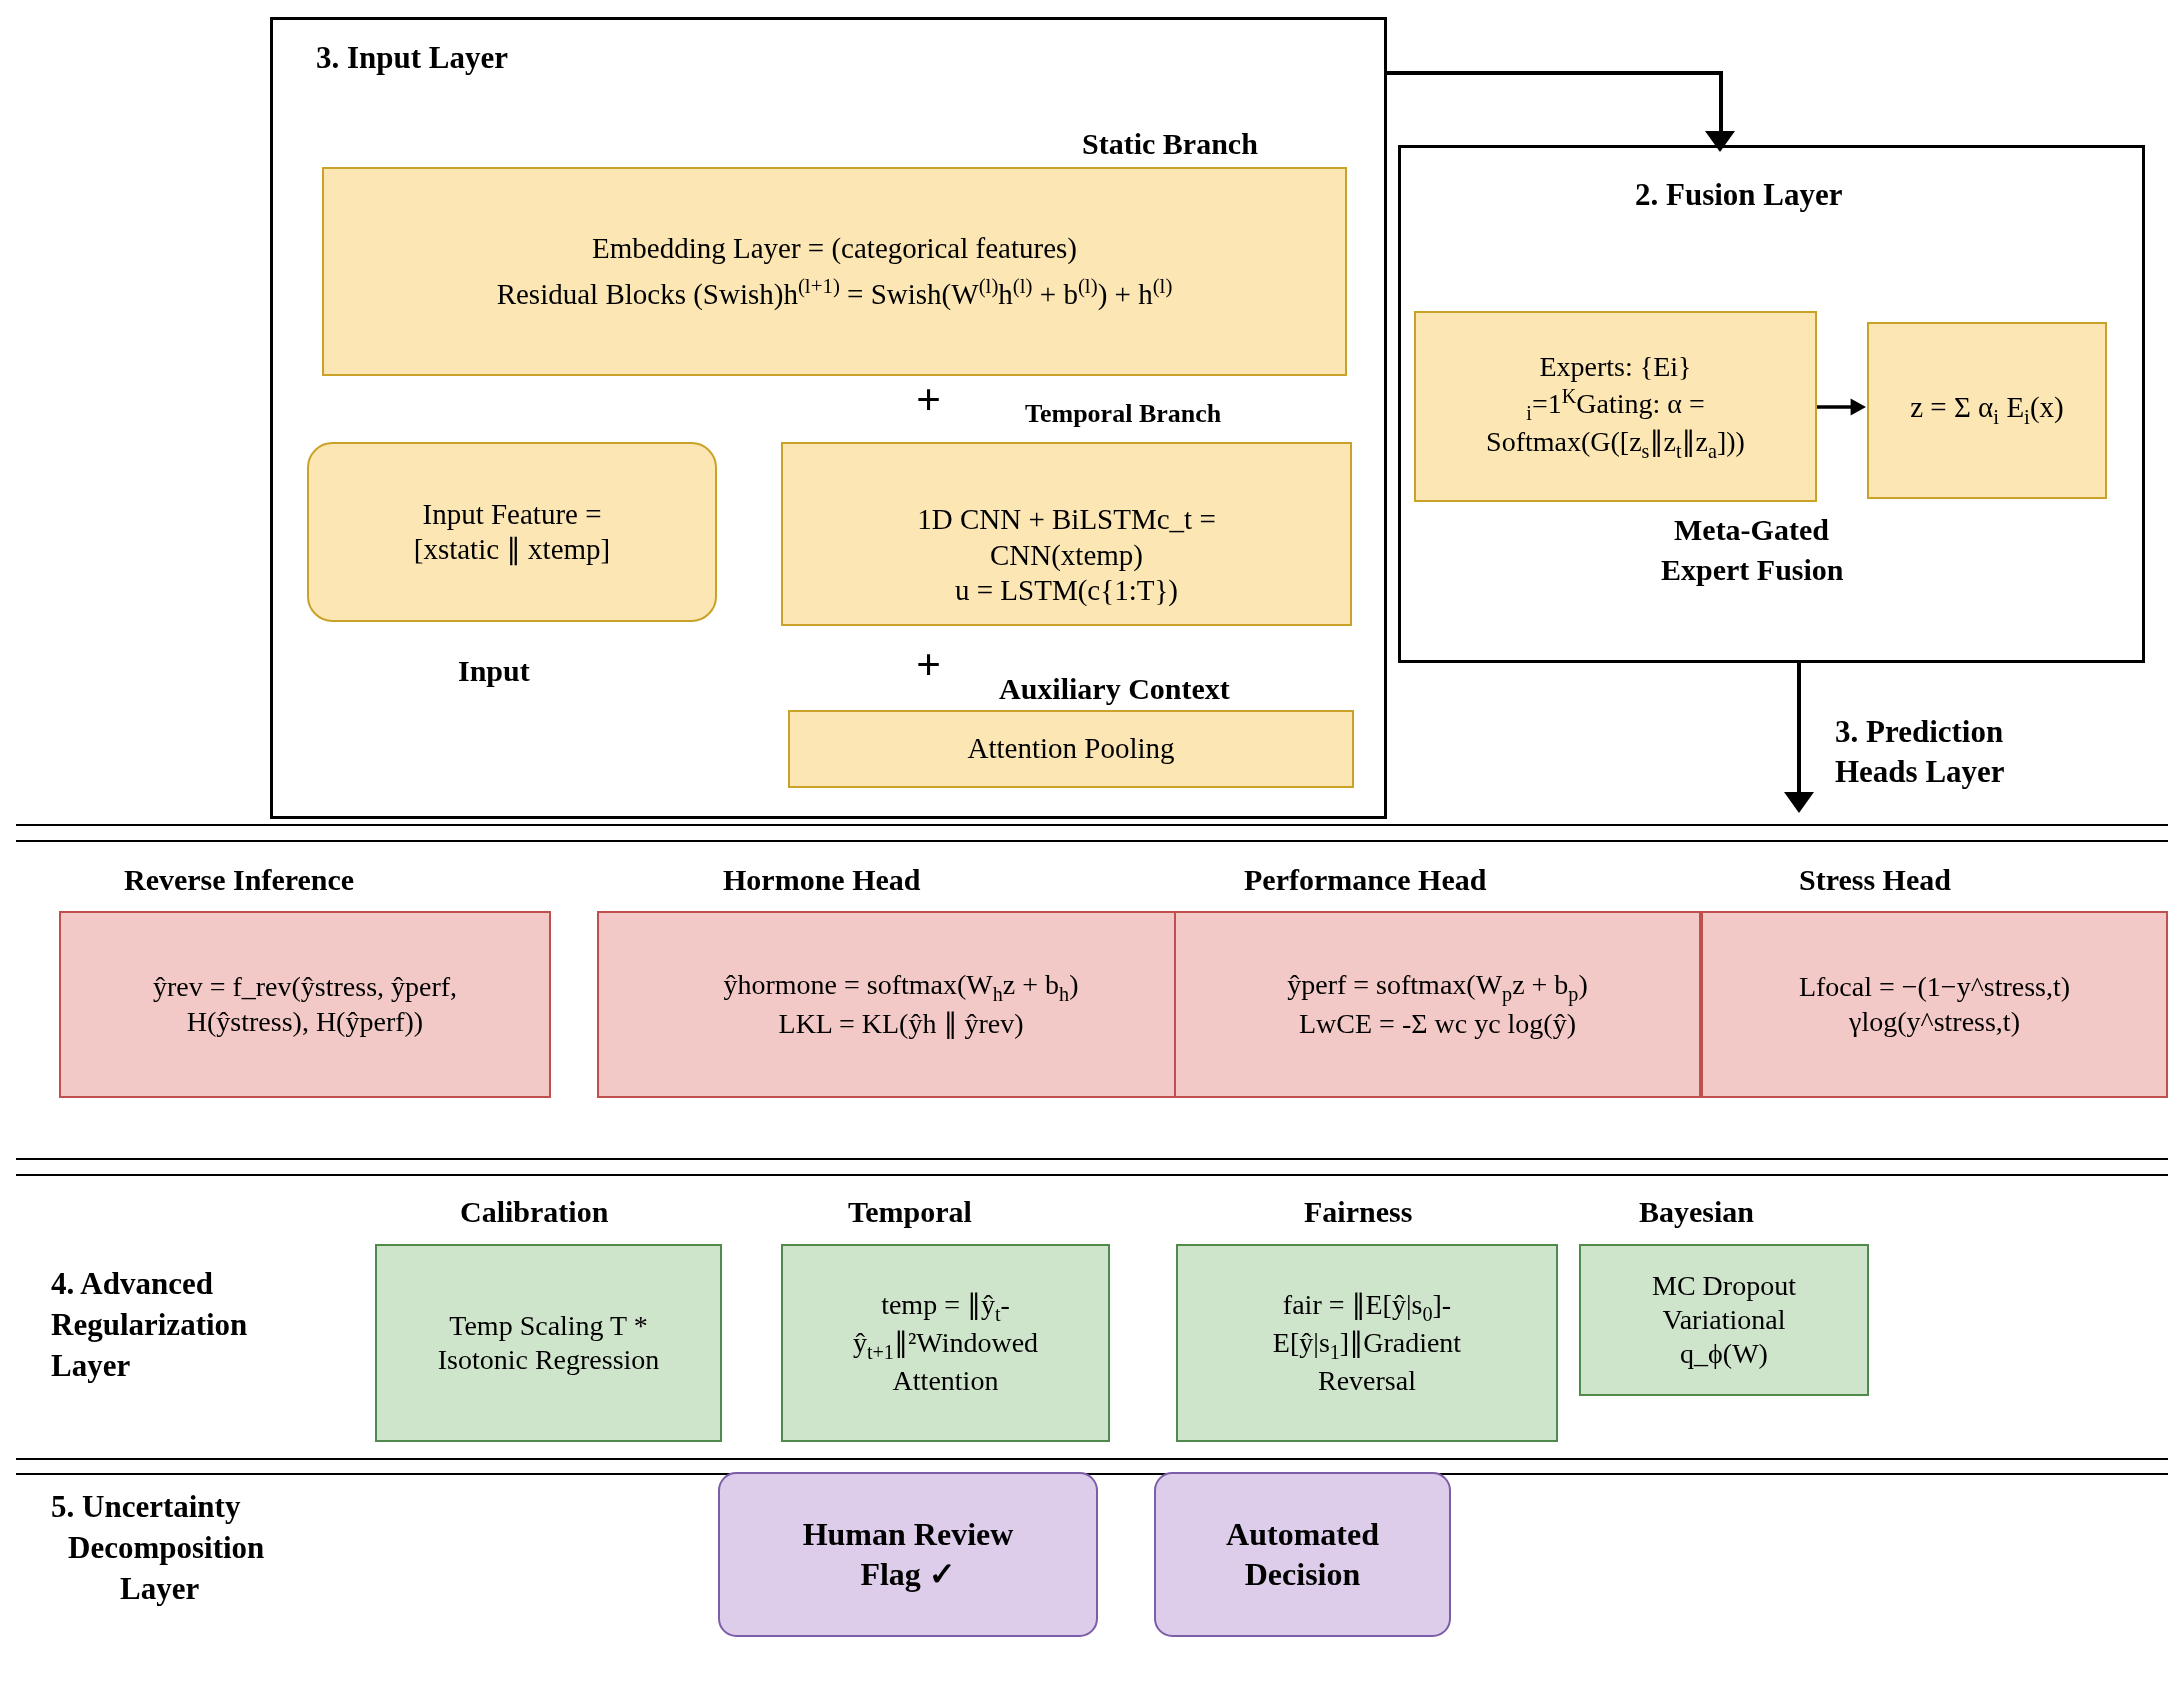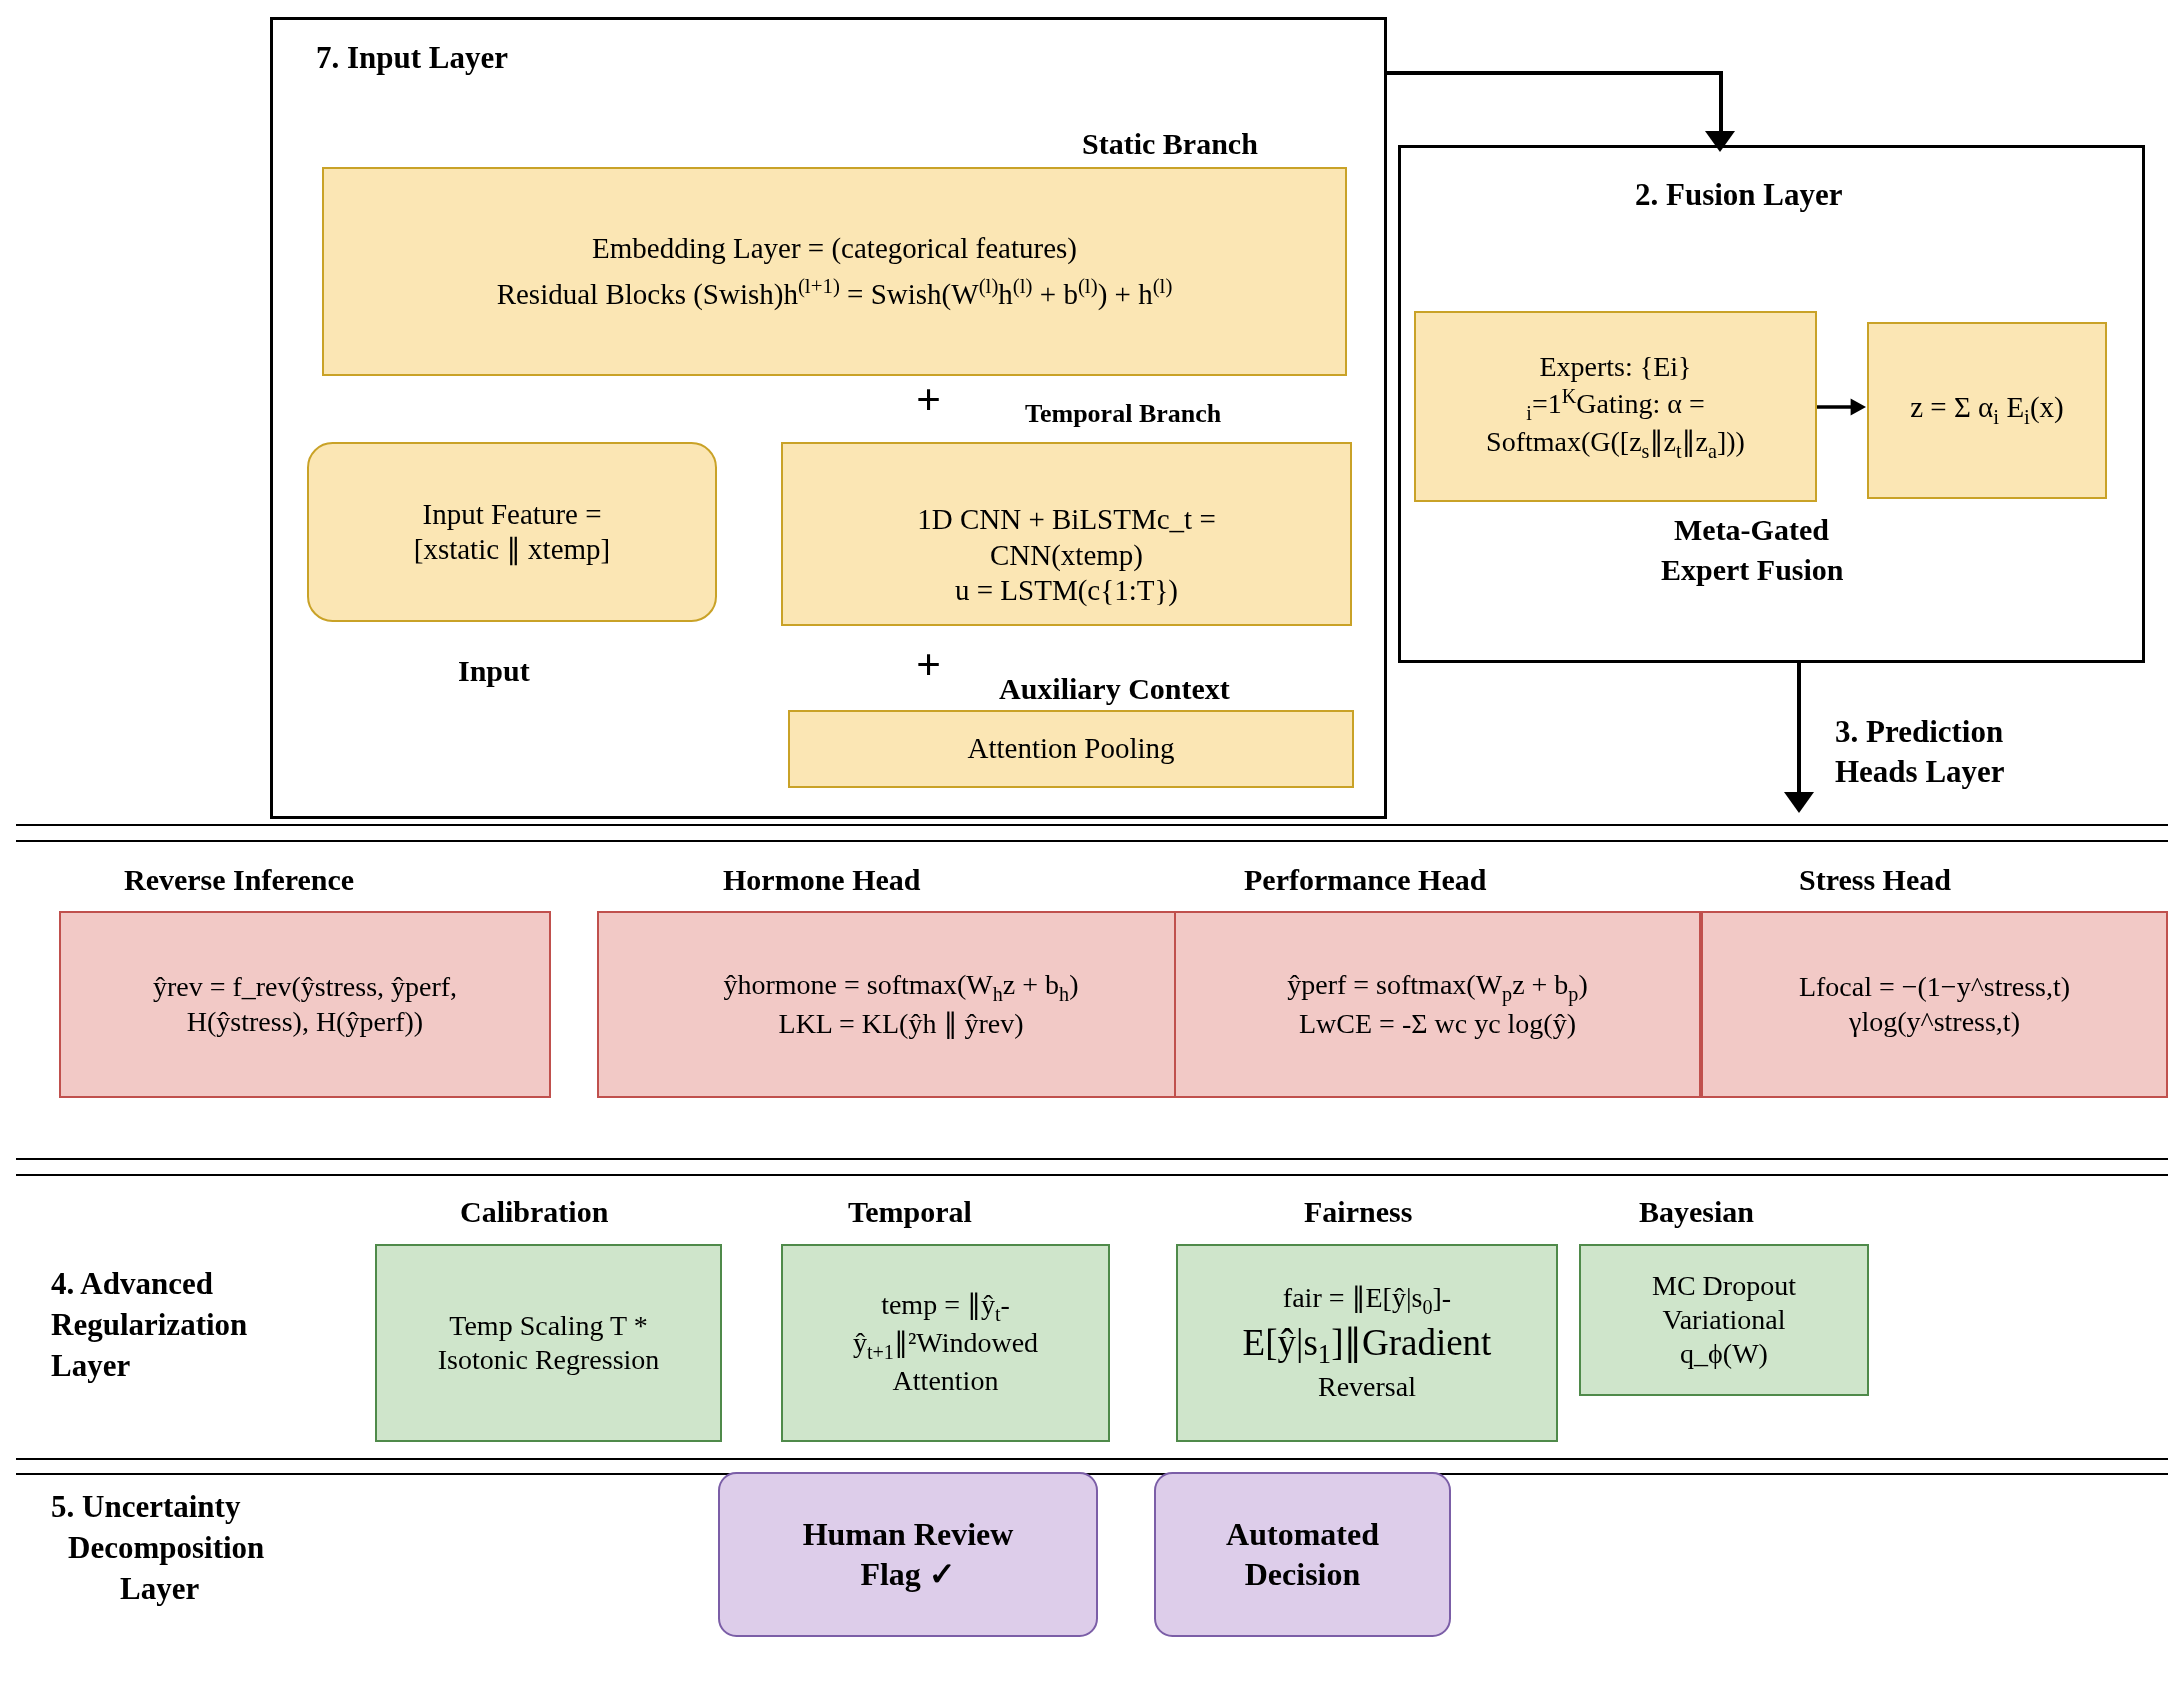--- a/index.html
+++ b/index.html
@@ -91,21 +91,21 @@
   .sub { font-size: 0.72em; vertical-align: sub; }
   .sup { font-size: 0.72em; vertical-align: super; }
 </style>
 </head>
 <body>
 
 <div class="canvas">
 
   <div class="abs outer-box" style="left:270px; top:17px; width:1117px; height:802px;"></div>
 
-  <div class="abs fs-sec" style="left:316px; top:40px; font-size:31px;">7. Input Layer</div>
+  <div class="abs fs-sec" style="left:316px; top:40px; font-size:31px;">3. Input Layer</div>
 
   <div class="abs fs-head" style="left:1082px; top:127px; font-size:30px;">Static Branch</div>
 
   <div class="abs box yellow-box" style="left:322px; top:167px; width:1025px; height:209px;">
     <div class="fs-body" style="font-size:29px;">Embedding Layer = (categorical features)</div>
     <div class="fs-body" style="font-size:29px; margin-top:8.5px;">
       <span>Residual Blocks (Swish)h</span><span class="sup">(l+1)</span><span> = Swish(W</span><span class="sup">(l)</span><span>h</span><span class="sup">(l)</span><span> + b</span><span class="sup">(l)</span><span>) + h</span><span class="sup">(l)</span>
     </div>
   </div>
 
@@ -225,21 +225,21 @@
       <span>ŷ</span><span class="sub">t+1</span><span>∥²Windowed</span>
     </div>
     <div class="fs-body-s" style="font-size:28px;">Attention</div>
   </div>
 
   <div class="abs fs-head" style="left:1304px; top:1195px; font-size:30px;">Fairness</div>
   <div class="abs box green-box" style="left:1176px; top:1244px; width:382px; height:198px;">
     <div class="fs-body-s" style="font-size:28px;">
       <span>fair = ∥E[ŷ|s</span><span class="sub">0</span><span>]-</span>
     </div>
-    <div class="fs-body-s" style="font-size:37px;">
+    <div class="fs-body-s" style="font-size:28px;">
       <span>E[ŷ|s</span><span class="sub">1</span><span>]∥Gradient</span>
     </div>
     <div class="fs-body-s" style="font-size:28px;">Reversal</div>
   </div>
 
   <div class="abs fs-head" style="left:1639px; top:1195px; font-size:30px;">Bayesian</div>
   <div class="abs box green-box" style="left:1579px; top:1244px; width:290px; height:152px;">
     <div class="fs-body-s" style="font-size:28px;">MC Dropout</div>
     <div class="fs-body-s" style="font-size:28px;">Variational</div>
     <div class="fs-body-s" style="font-size:28px;">q_ϕ(W)</div>

